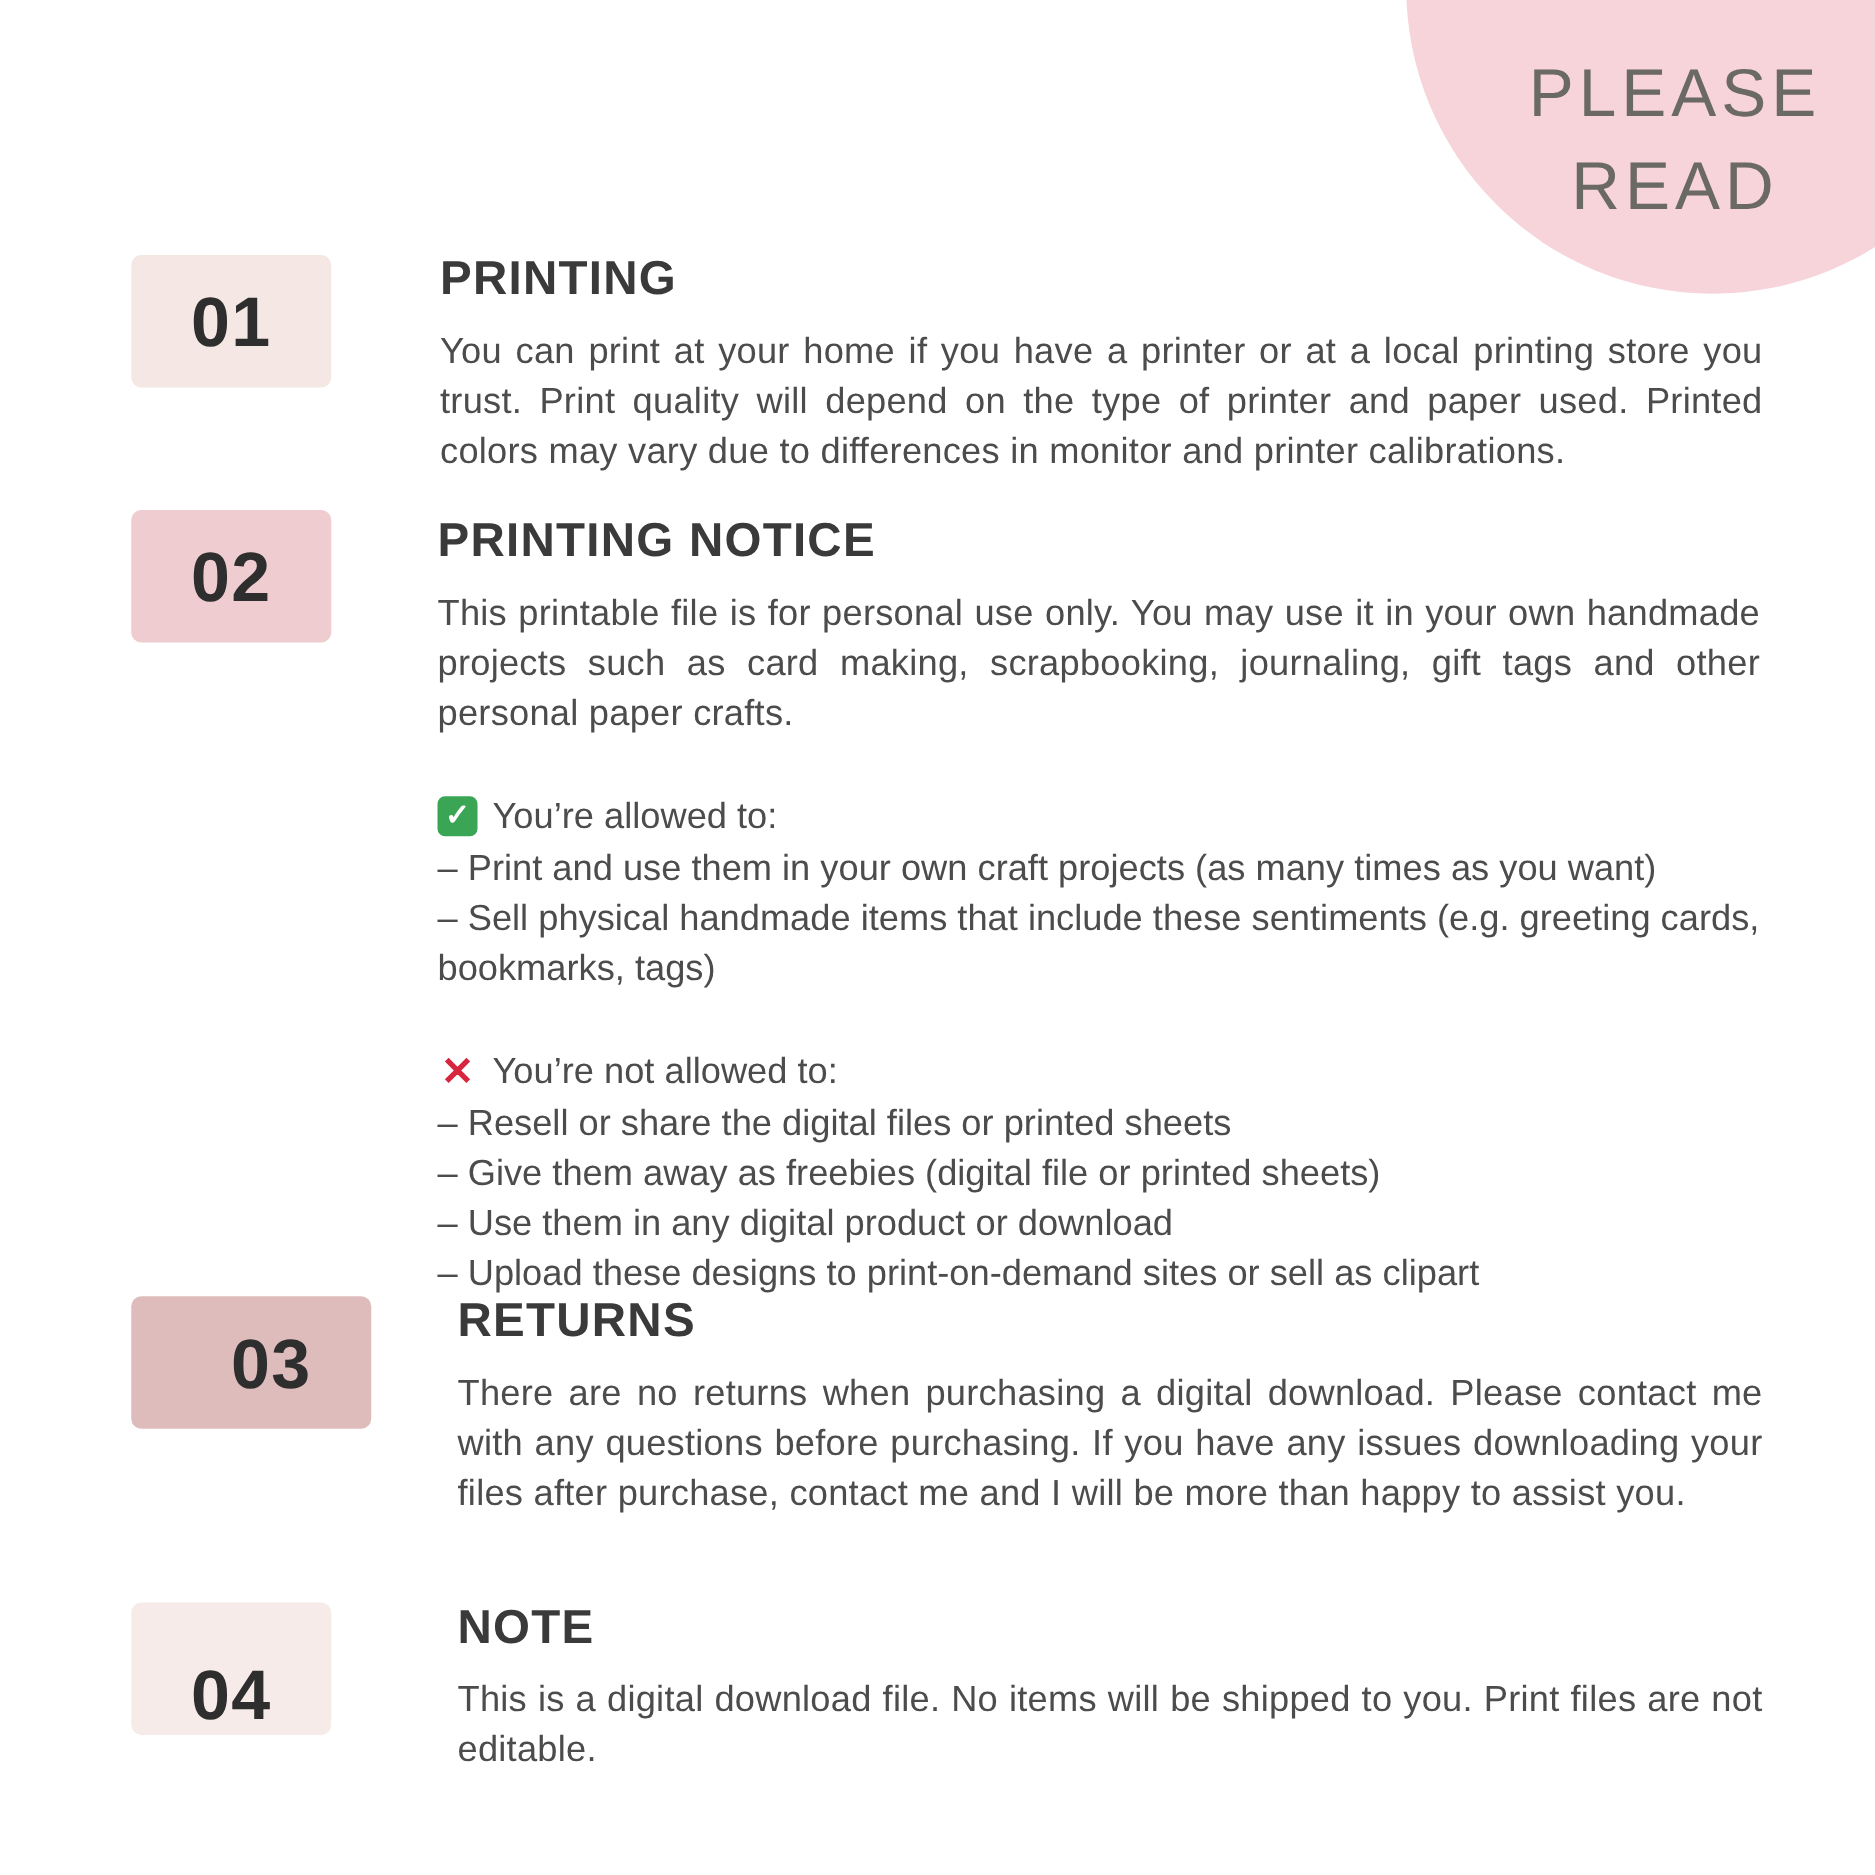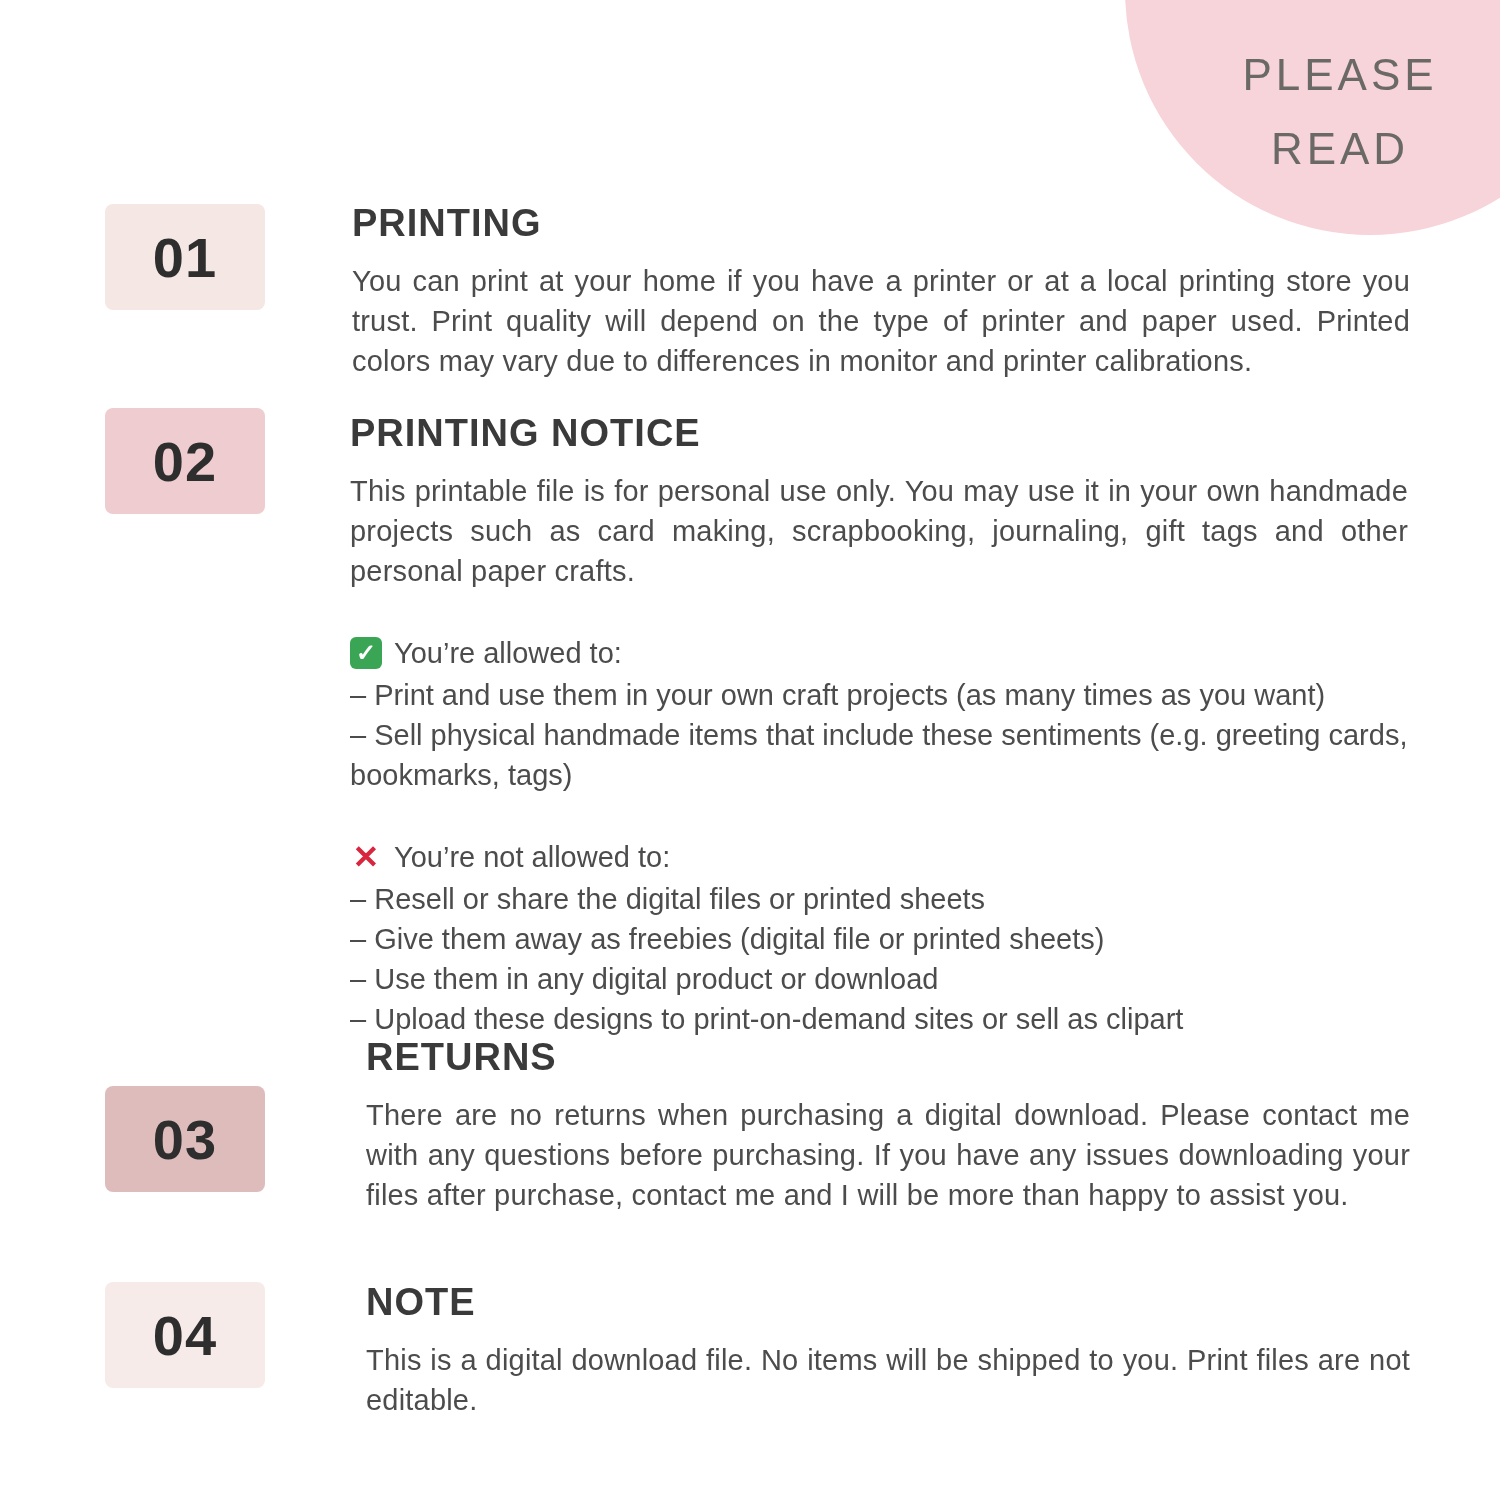--- a/index.html
+++ b/index.html
@@ -30,21 +30,21 @@
     height: 490px;
     border-radius: 50%;
     background: var(--circle_pink);
   }
   .read-title {
     position: absolute;
     top: 38px;
     left: 1195px;
     width: 290px;
     text-align: center;
-    font-size: 44px;
+    font-size: 54px;
     line-height: 74px;
     letter-spacing: 4px;
     color: var(--circle_text);
     font-weight: 400;
   }
 
   
   .badge {
     position: absolute;
     left: 105px;
@@ -54,22 +54,22 @@
     display: flex;
     align-items: center;
     justify-content: center;
     font-size: 56px;
     font-weight: 700;
     letter-spacing: 1px;
     color: var(--number_text);
   }
   .badge-1 { top: 204px; background: var(--badge_01); }
   .badge-2 { top: 408px; background: var(--badge_02); }
-  .badge-3 { top: 1086px; background: var(--badge_03); }
-  .badge-4 { top: 1282px; background: var(--badge_04); }
+  .badge-3 { top: 1037px; background: var(--badge_03); padding-left: 32px; }
+  .badge-4 { top: 1282px; background: var(--badge_04); align-items: flex-end; }
 
   
   .section {
     position: absolute;
     width: 1058px;
     color: var(--body_text);
   }
   .sec-1 { top: 202px;  left: 352px; }
   .sec-2 { top: 412px;  left: 350px; }
   .sec-3 { top: 1036px; left: 366px; width: 1044px; }

